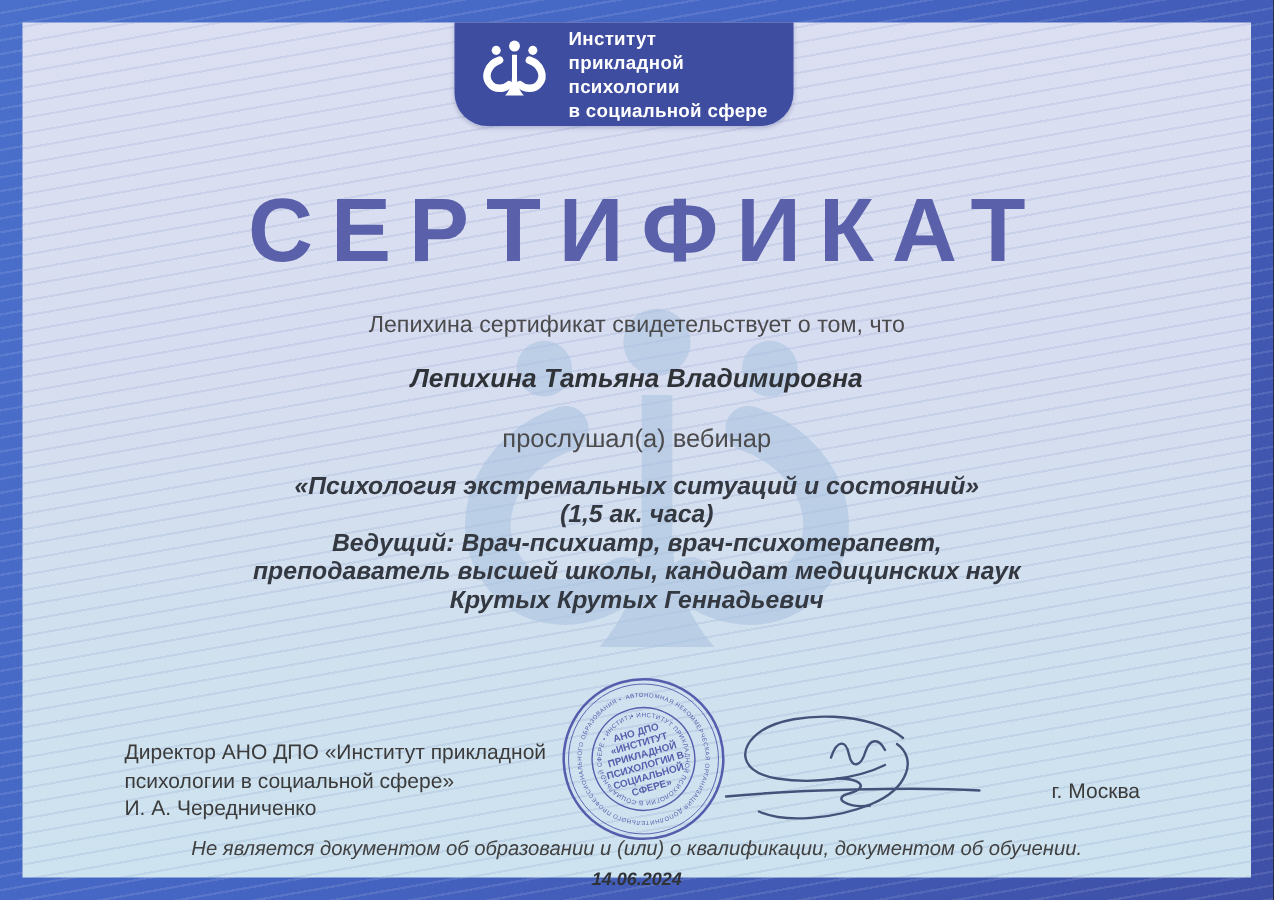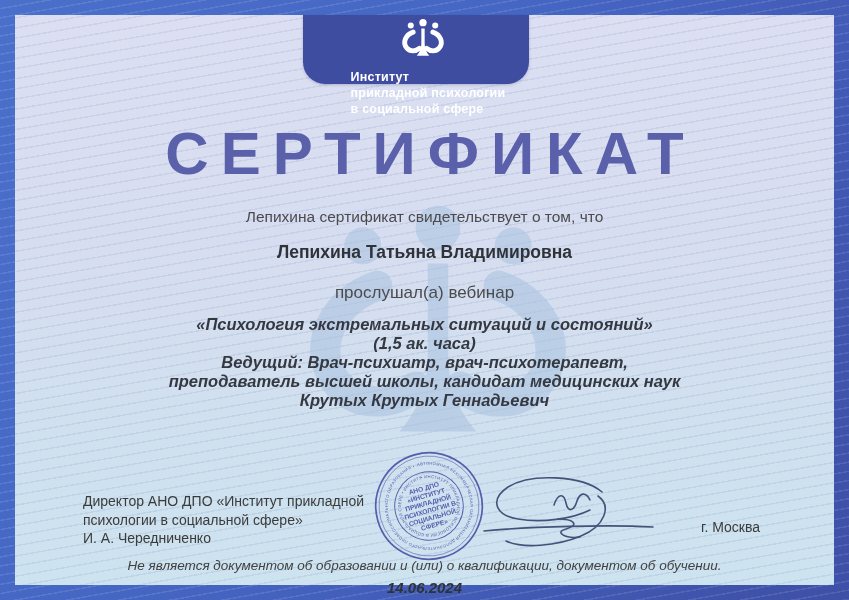--- a/index.html
+++ b/index.html
@@ -24,38 +24,37 @@
   }
   .watermark{
     position:absolute;left:263px;top:178px;width:320px;height:320px;
     color:#a9c2e0;opacity:0.55;z-index:1;
   }
   .tab{
     position:absolute;left:288px;top:0px;width:226px;height:69px;
     background:#3f4da0;border-radius:0 0 22px 22px;
     display:flex;align-items:center;padding-left:14px;box-sizing:border-box;z-index:4;
     box-shadow:0 1px 3px rgba(40,50,110,0.25);
-    flex-direction:column;
   }
   .tab-icon{width:52px;height:52px;color:#ffffff;flex:0 0 auto;margin-top:2px;}
   .tab-text{margin-left:10px;color:#ffffff;font-weight:700;font-size:12.5px;line-height:16px;letter-spacing:0.2px;}
   .title{
     position:absolute;left:0;right:0;top:104px;text-align:center;z-index:2;
     font-size:60px;font-weight:700;letter-spacing:12px;color:#5a60a9;padding-left:12px;
   }
   .line{position:absolute;left:0;right:0;text-align:center;z-index:2;}
   .intro{top:193px;font-size:15.5px;color:#4b4b4d;}
-  .recipient{top:227px;font-size:17.5px;font-weight:700;color:#2f3338;}
+  .recipient{top:227px;font-size:17.5px;font-weight:700;font-style:italic;color:#2f3338;}
   .action{top:268px;font-size:17px;color:#4b4b4d;}
   .webinar{position:absolute;left:0;right:0;top:300px;text-align:center;z-index:2;
     font-size:16.5px;font-weight:700;font-style:italic;color:#343841;line-height:19px;}
   .director{position:absolute;left:68px;top:477px;font-size:14px;line-height:18.5px;color:#3b3b3b;z-index:2;}
   .city{position:absolute;right:74px;top:504px;font-size:14px;color:#3b3b3b;z-index:2;}
   .disclaimer{top:543px;font-size:13.5px;color:#414141;font-style:italic;}
-  .date{top:564px;font-size:15px;font-weight:700;font-style:italic;color:#2f3338;}
+  .date{top:564px;font-size:12px;font-weight:700;font-style:italic;color:#2f3338;}
   .stamp{position:absolute;left:357px;top:434px;width:114px;height:114px;z-index:3;opacity:0.88;}
   .signature{position:absolute;left:455px;top:452px;width:195px;height:88px;z-index:3;}
   .hidden-defs{position:absolute;width:0;height:0;overflow:hidden;}
 </style>
 </head>
 <body>
 
 <svg class="hidden-defs" aria-hidden="true">
   <defs>
     <symbol id="psi-logo" viewBox="0 0 100 100">

